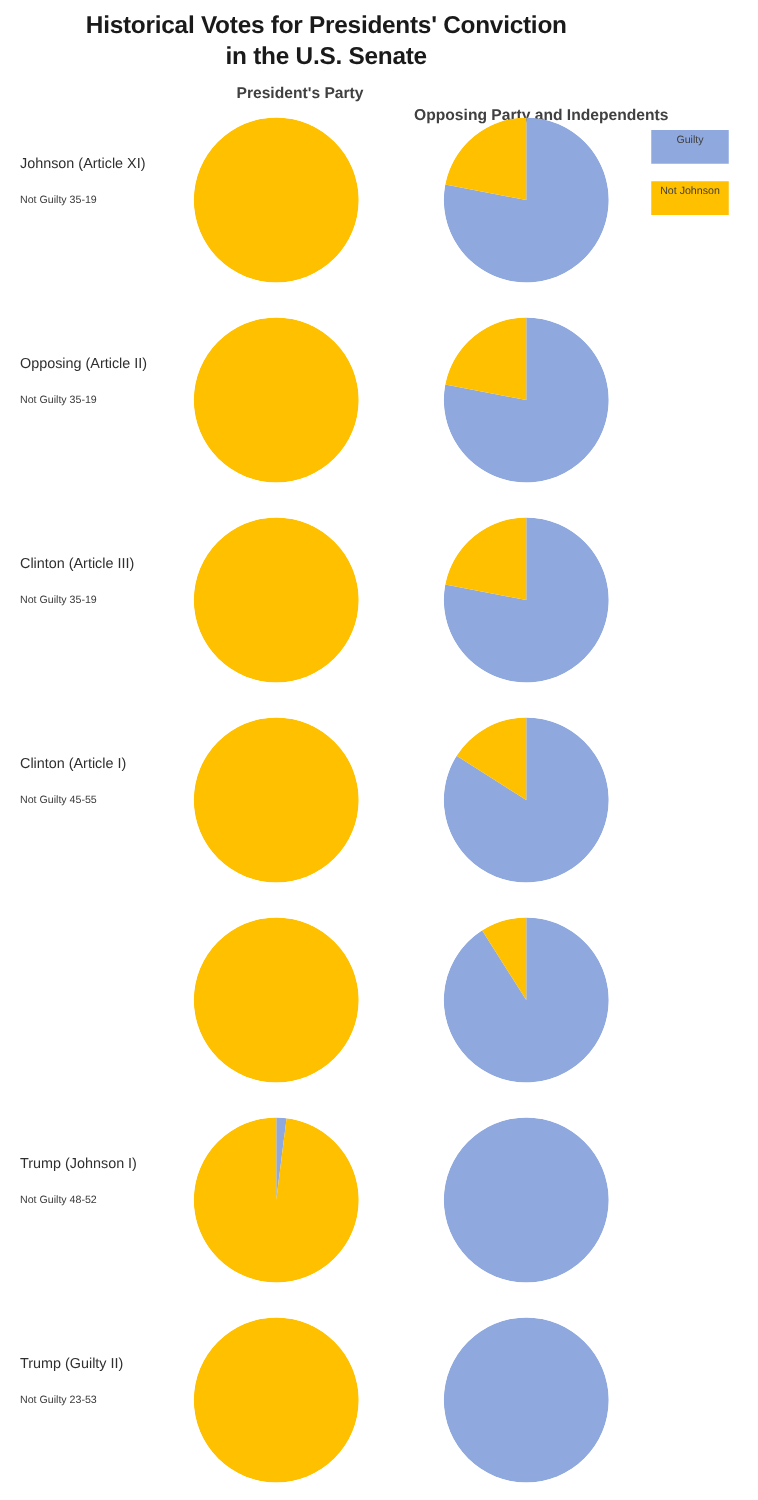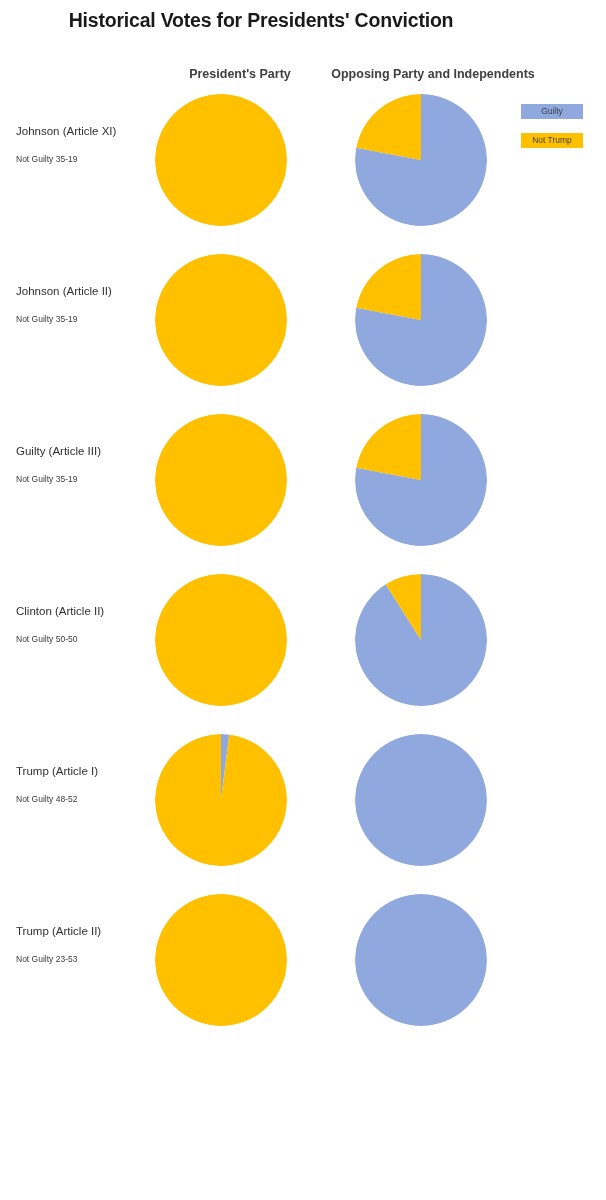--- a/index.html
+++ b/index.html
@@ -35,32 +35,32 @@
   .col-header {
     position: absolute;
     top: 67px;
     font-size: 12.5px;
     color: #404040;
     text-align: center;
     white-space: nowrap;
     font-weight: bold;
   }
   .col-header.own { left: 150px; width: 180px; }
-  .col-header.opp { left: 318px; width: 230px; }
+  .col-header.opp { left: 318px; width: 230px; margin-top: 18px; }
 
   
   .legend {
     position: absolute;
     left: 521px;
     top: 104px;
     width: 62px;
   }
   .legend-item {
     width: 62px;
-    height: 15px;
+    height: 27px;
     line-height: 15px;
     text-align: center;
     font-size: 8.5px;
     color: #3f3f3f;
     margin-bottom: 14px;
     box-sizing: border-box;
   }
   .legend-item.guilty { background: #8FA9DF; }
   .legend-item.notguilty { background: #FFC000; }
 
@@ -106,28 +106,29 @@
     height: 132px;
     border-radius: 50%;
     display: block;
   }
 </style>
 </head>
 <body>
 
 <div class="chart-title">
   <span class="line">Historical Votes for Presidents' Conviction</span>
+  <span class="line">in the U.S. Senate</span>
 </div>
 
 <div class="col-header own">President's Party</div>
 <div class="col-header opp">Opposing Party and Independents</div>
 
 <div class="legend">
   <div class="legend-item guilty">Guilty</div>
-  <div class="legend-item notguilty">Not Trump</div>
+  <div class="legend-item notguilty">Not Johnson</div>
 </div>
 
 <div class="rows" id="rows-container">
     <div class="row">
     <div class="row-label">
       <div class="name">Johnson (Article XI)</div>
       <div class="result">Not Guilty 35-19</div>
     </div>
     <div class="pie-cell own">
       <svg class="pie" width="132" height="132" viewBox="0 0 132 132">
@@ -136,89 +137,102 @@
     </div>
     <div class="pie-cell opp">
       <svg class="pie" width="132" height="132" viewBox="0 0 132 132">
           <path d="M 66 66 L 66.000 0.000 A 66 66 0 1 1 1.169 53.633 Z" fill="#8FA9DF"></path>
           <path d="M 66 66 L 1.169 53.633 A 66 66 0 0 1 66.000 0.000 Z" fill="#FFC000"></path>
         </svg>
     </div>
     </div>
     <div class="row">
     <div class="row-label">
-      <div class="name">Johnson (Article II)</div>
+      <div class="name">Opposing (Article II)</div>
       <div class="result">Not Guilty 35-19</div>
     </div>
     <div class="pie-cell own">
       <svg class="pie" width="132" height="132" viewBox="0 0 132 132">
           <circle cx="66" cy="66" r="66" fill="#FFC000"></circle>
         </svg>
     </div>
     <div class="pie-cell opp">
       <svg class="pie" width="132" height="132" viewBox="0 0 132 132">
           <path d="M 66 66 L 66.000 0.000 A 66 66 0 1 1 1.169 53.633 Z" fill="#8FA9DF"></path>
           <path d="M 66 66 L 1.169 53.633 A 66 66 0 0 1 66.000 0.000 Z" fill="#FFC000"></path>
         </svg>
     </div>
     </div>
     <div class="row">
     <div class="row-label">
-      <div class="name">Guilty (Article III)</div>
+      <div class="name">Clinton (Article III)</div>
       <div class="result">Not Guilty 35-19</div>
     </div>
     <div class="pie-cell own">
       <svg class="pie" width="132" height="132" viewBox="0 0 132 132">
           <circle cx="66" cy="66" r="66" fill="#FFC000"></circle>
         </svg>
     </div>
     <div class="pie-cell opp">
       <svg class="pie" width="132" height="132" viewBox="0 0 132 132">
           <path d="M 66 66 L 66.000 0.000 A 66 66 0 1 1 1.169 53.633 Z" fill="#8FA9DF"></path>
           <path d="M 66 66 L 1.169 53.633 A 66 66 0 0 1 66.000 0.000 Z" fill="#FFC000"></path>
         </svg>
     </div>
     </div>
     <div class="row">
     <div class="row-label">
-      <div class="name">Clinton (Article II)</div>
-      <div class="result">Not Guilty 50-50</div>
-    </div>
+      <div class="name">Clinton (Article I)</div>
+      <div class="result">Not Guilty 45-55</div>
+    </div>
+    <div class="pie-cell own">
+      <svg class="pie" width="132" height="132" viewBox="0 0 132 132">
+          <circle cx="66" cy="66" r="66" fill="#FFC000"></circle>
+        </svg>
+    </div>
+    <div class="pie-cell opp">
+      <svg class="pie" width="132" height="132" viewBox="0 0 132 132">
+          <path d="M 66 66 L 66.000 0.000 A 66 66 0 1 1 10.274 30.635 Z" fill="#8FA9DF"></path>
+          <path d="M 66 66 L 10.274 30.635 A 66 66 0 0 1 66.000 0.000 Z" fill="#FFC000"></path>
+        </svg>
+    </div>
+    </div>
+    <div class="row">
     <div class="pie-cell own">
       <svg class="pie" width="132" height="132" viewBox="0 0 132 132">
           <circle cx="66" cy="66" r="66" fill="#FFC000"></circle>
         </svg>
     </div>
     <div class="pie-cell opp">
       <svg class="pie" width="132" height="132" viewBox="0 0 132 132">
           <path d="M 66 66 L 66.000 0.000 A 66 66 0 1 1 30.635 10.274 Z" fill="#8FA9DF"></path>
           <path d="M 66 66 L 30.635 10.274 A 66 66 0 0 1 66.000 0.000 Z" fill="#FFC000"></path>
         </svg>
     </div>
     </div>
     <div class="row">
     <div class="row-label">
-      <div class="name">Trump (Article I)</div>
+      <div class="name">Trump (Johnson I)</div>
       <div class="result">Not Guilty 48-52</div>
     </div>
     <div class="pie-cell own">
       <svg class="pie" width="132" height="132" viewBox="0 0 132 132">
           <path d="M 66 66 L 66.000 0.000 A 66 66 0 0 1 74.272 0.520 Z" fill="#8FA9DF"></path>
           <path d="M 66 66 L 74.272 0.520 A 66 66 0 1 1 66.000 0.000 Z" fill="#FFC000"></path>
         </svg>
     </div>
     <div class="pie-cell opp">
       <svg class="pie" width="132" height="132" viewBox="0 0 132 132">
           <circle cx="66" cy="66" r="66" fill="#8FA9DF"></circle>
         </svg>
     </div>
     </div>
     <div class="row">
     <div class="row-label">
-      <div class="name">Trump (Article II)</div>
+      <div class="name">Trump (Guilty II)</div>
       <div class="result">Not Guilty 23-53</div>
     </div>
     <div class="pie-cell own">
       <svg class="pie" width="132" height="132" viewBox="0 0 132 132">
           <circle cx="66" cy="66" r="66" fill="#FFC000"></circle>
         </svg>
     </div>
     <div class="pie-cell opp">
       <svg class="pie" width="132" height="132" viewBox="0 0 132 132">
           <circle cx="66" cy="66" r="66" fill="#8FA9DF"></circle>

